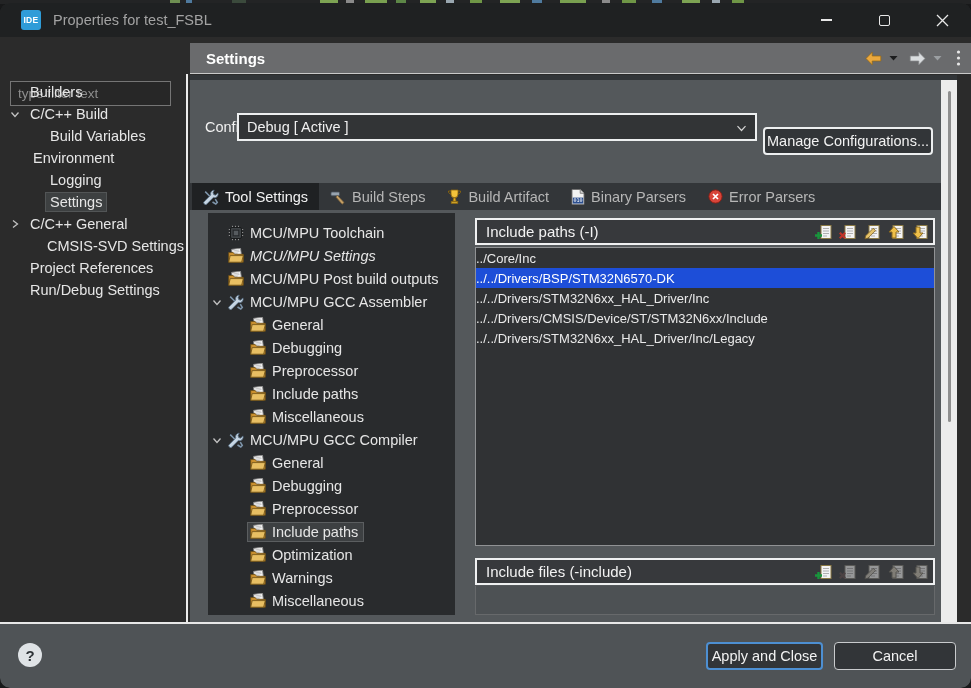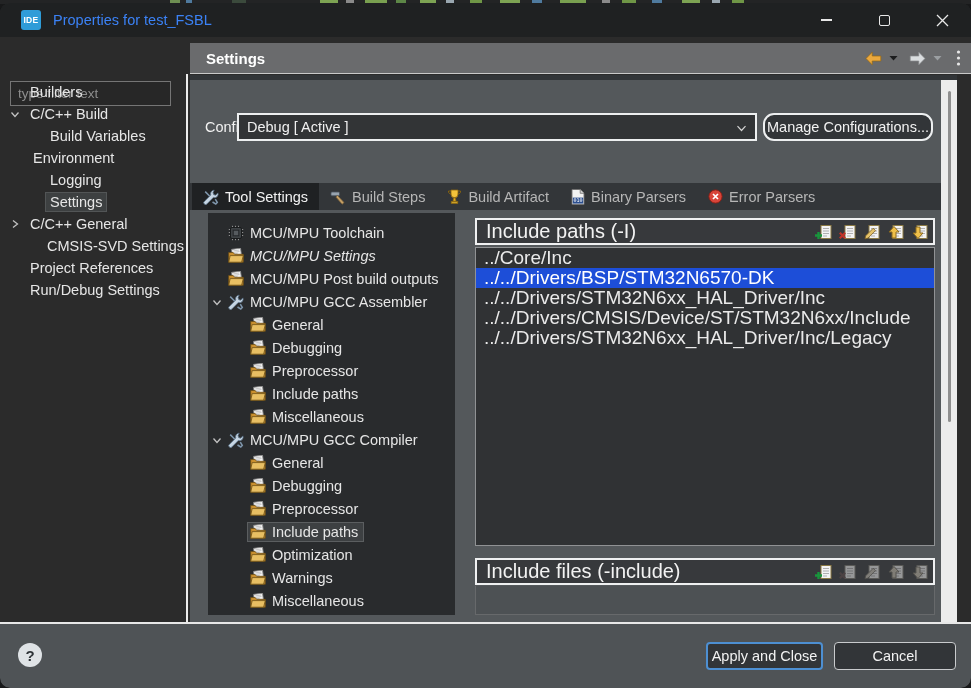--- a/index.html
+++ b/index.html
@@ -9,21 +9,21 @@
   .fleck{position:absolute;top:0;height:4px;}
 
   .dialog{position:absolute;left:0;top:3px;width:971px;height:685px;background:#2b2b2b;
     border-radius:10px;overflow:hidden;}
 
   
   .titlebar{position:absolute;top:0;left:0;right:0;height:34px;background:#1f2122;
     display:flex;align-items:center;}
   .app-icon{width:20px;height:20px;margin-left:21px;background:#2f9cd8;border-radius:3px;
     color:#fff;font-size:8.5px;font-weight:bold;display:flex;align-items:center;justify-content:center;letter-spacing:.3px;}
-  .win-title{margin-left:12px;color:#3b82f6;font-size:14.5px;}
+  .win-title{margin-left:12px;color:#a3a3a3;font-size:14.5px;}
   .win-controls{margin-left:auto;display:flex;height:100%;}
   .win-btn{width:58px;display:flex;align-items:center;justify-content:center;}
   .glyph-min{width:11px;height:1.4px;background:#e8e8e8;}
   .glyph-max{width:11px;height:11px;border:1.4px solid #e8e8e8;border-radius:2px;}
 
   
   .sidebar{position:absolute;left:0;top:34px;width:184px;bottom:66px;background:#2b2b2b;}
   .filter{position:absolute;left:10px;top:12px;width:161px;height:25px;background:#272727;
     border:1px solid #757575;color:#e2e2e2;font-size:13.5px;padding:0 7px;outline:none;
     font-family:"Liberation Sans",sans-serif;margin-top:32px;}
@@ -45,45 +45,45 @@
 
   
   .content{position:absolute;left:190px;top:77px;width:751px;bottom:66px;background:#54585b;}
   .cfg-label{position:absolute;left:15px;top:33px;height:28px;display:flex;align-items:center;
     color:#f2f2f2;font-size:14.5px;}
   .combo{position:absolute;left:47px;top:33px;width:520px;height:28px;background:#323436;
     border:2px solid #edeff0;display:flex;align-items:center;color:#f0f0f0;font-size:14.5px;padding:0 8px;}
   .combo .chev{margin-left:auto;}
   .btn{background:#323538;color:#f2f2f2;font-size:14.5px;display:flex;align-items:center;
     justify-content:center;cursor:default;}
-  .manage{position:absolute;left:573px;top:33px;width:170px;height:28px;border:2px solid #edeff0;border-radius:11px;}
+  .manage{position:absolute;left:573px;top:47px;width:170px;height:28px;border:2px solid #edeff0;border-radius:4px;}
 
   .tabsbar{position:absolute;left:0;top:103px;right:0;height:27px;background:#333639;
     display:flex;align-items:stretch;padding-left:2px;}
   .tab{display:flex;align-items:center;gap:6px;padding:0 11px;color:#b6b6b6;font-size:14.5px;}
   .tab.active{background:#1f2123;color:#f2f2f2;}
   .tab .icon{display:flex;align-items:center;}
 
   .tree-panel{position:absolute;left:18px;top:133px;width:247px;height:402px;background:#292b2d;
     overflow:hidden;padding-top:8px;}
   .t-row{height:23px;display:flex;align-items:center;color:#e6e6e6;font-size:14.5px;white-space:nowrap;}
   .t-row .arrow{width:14px;margin-left:4px;display:flex;align-items:center;}
   .t-wrap{display:flex;align-items:center;gap:6px;padding:1px 5px 1px 2px;}
   .t-wrap.sel{background:#3d4042;outline:1px solid #5b5e60;}
   .icon{display:inline-flex;align-items:center;}
 
   .paths-panel{position:absolute;left:285px;top:138px;width:460px;}
   .panel-header{height:27px;border:2px solid #eff0f1;background:#37393c;display:flex;
-    align-items:center;padding:0 4px 0 9px;color:#f2f2f2;font-size:20px;}
+    align-items:center;padding:0 4px 0 9px;color:#f2f2f2;font-size:15px;}
   .panel-header .ptitle{flex:1;}
   .tb{display:flex;align-items:center;gap:6px;}
   .tb .icon{cursor:default;}
   .tb .dis{filter:grayscale(85%) opacity(.5);}
   .paths-list{margin-top:2px;border:1px solid #909294;background:#303234;height:299px;overflow:hidden;}
-  .p-row{height:20px;display:flex;align-items:center;color:#eaeaea;font-size:19px;padding:0 8px;white-space:nowrap;}
+  .p-row{height:20px;display:flex;align-items:center;color:#eaeaea;font-size:13px;padding:0 0;white-space:nowrap;}
   .p-sel{background:#1d4ed8;color:#fff;}
   .files-panel{position:absolute;left:285px;top:478px;width:460px;}
   .files-empty{margin-top:1px;height:29px;background:#4d5154;border:1px solid #67696b;border-top:none;}
 
   .v-scroll{position:absolute;left:941px;top:77px;width:16px;bottom:66px;background:#ececec;}
   .v-thumb{position:absolute;left:6.5px;top:11px;width:3px;height:331px;background:#8f8f8f;border-radius:2px;}
   .right-margin{position:absolute;left:957px;top:71px;right:0;bottom:66px;background:#2b2b2b;}
 
   
   .footer{position:absolute;left:0;right:0;bottom:0;height:66px;background:#4f5356;

